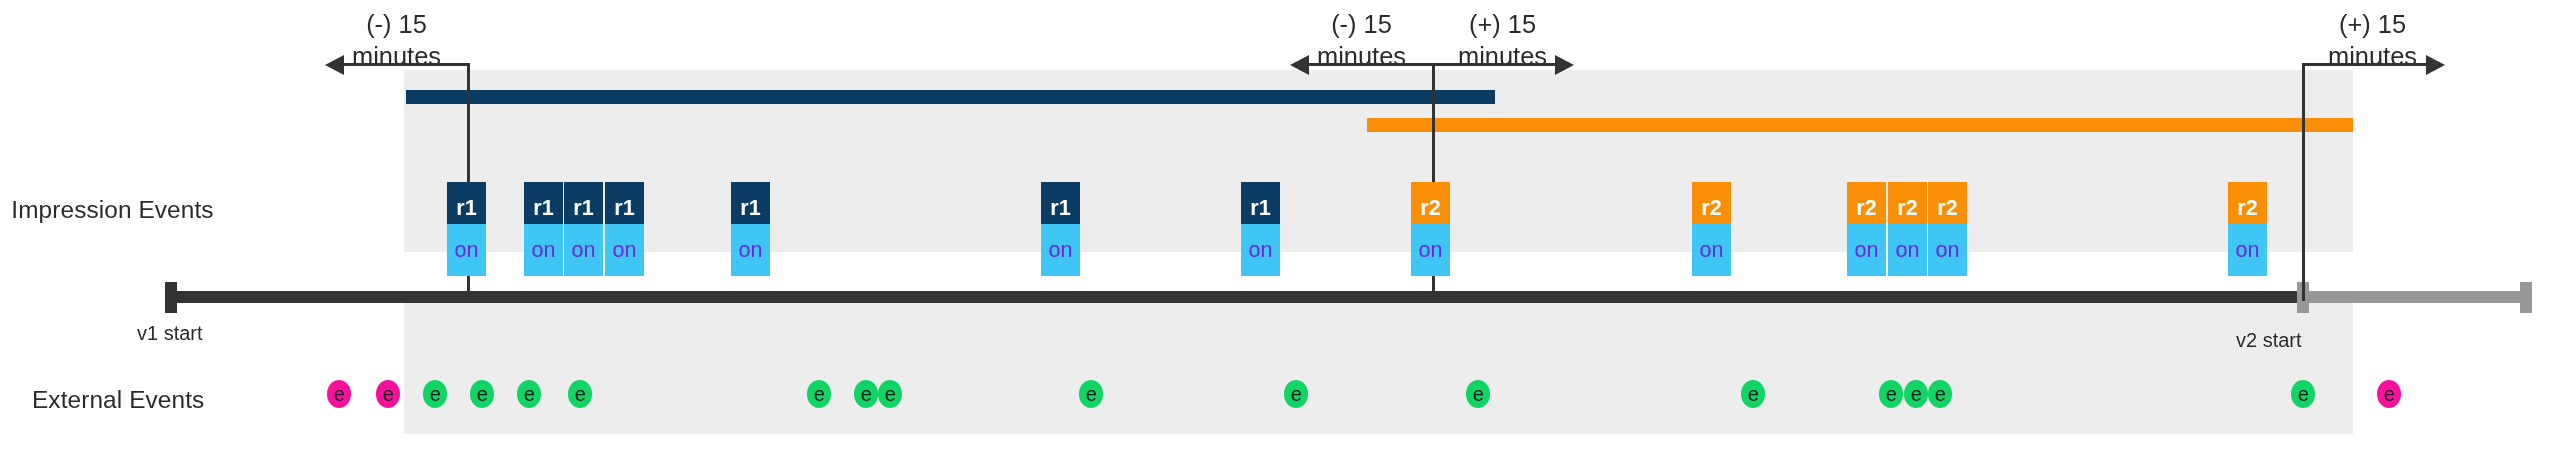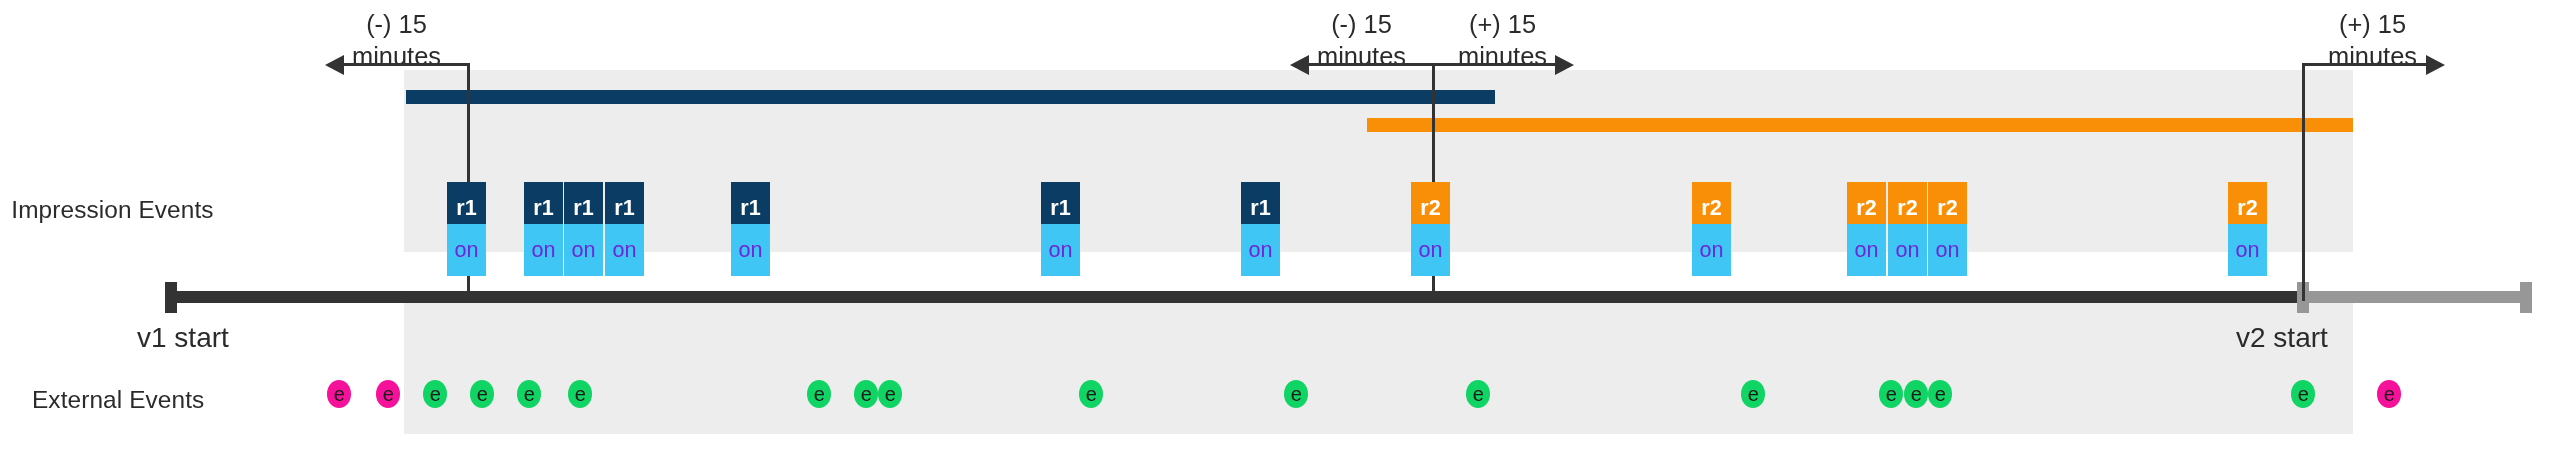--- a/index.html
+++ b/index.html
@@ -71,21 +71,21 @@
   .axis-seg{
     position:absolute;
     height:12.2px;
   }
   .axis-cap{
     position:absolute;
     width:12.2px;
   }
   .axis-tick-label{
     position:absolute;
-    font-size:28px;
+    font-size:20px;
     color:#2b2b2b;
     white-space:nowrap;
   }
   
   .chip{
     position:absolute;
     width:39px;
     height:52px;
     display:flex;
     align-items:center;
@@ -158,21 +158,21 @@
 
   <div class="row-label" style="left:32px;top:386px;">External Events</div>
 
   <div class="axis-cap" style="left:165px;top:282px;height:31px;background:#333333;"></div>
   <div class="axis-seg" style="left:165px;top:291px;width:2142px;background:#333333;"></div>
   <div class="axis-cap" style="left:2297px;top:282px;height:31px;background:#979797;"></div>
   <div class="axis-seg" style="left:2297px;top:291px;width:235px;background:#979797;"></div>
   <div class="axis-cap" style="left:2520px;top:282px;height:31px;background:#979797;"></div>
 
   <div class="axis-tick-label" style="left:137px;top:322px;">v1 start</div>
-  <div class="axis-tick-label" style="left:2236px;top:322px;">v2 start</div>
+  <div class="axis-tick-label" style="left:2236px;top:329px;">v2 start</div>
 
   <div id="vline-layer">
       <div class="vline" style="left: 467px; top: 63px; height: 238px;"></div>
       <div class="vline" style="left: 1432px; top: 63px; height: 238px;"></div>
       <div class="vline" style="left: 2302px; top: 63px; height: 238px;"></div>
     </div>
 
   <div id="impression-layer">
       <div class="chip" style="left: 447px; top: 182px; background: rgb(11, 60, 99);">r1</div>
       <div class="chip on" style="left: 447px; top: 224px; background: rgb(63, 198, 245);">on</div>

